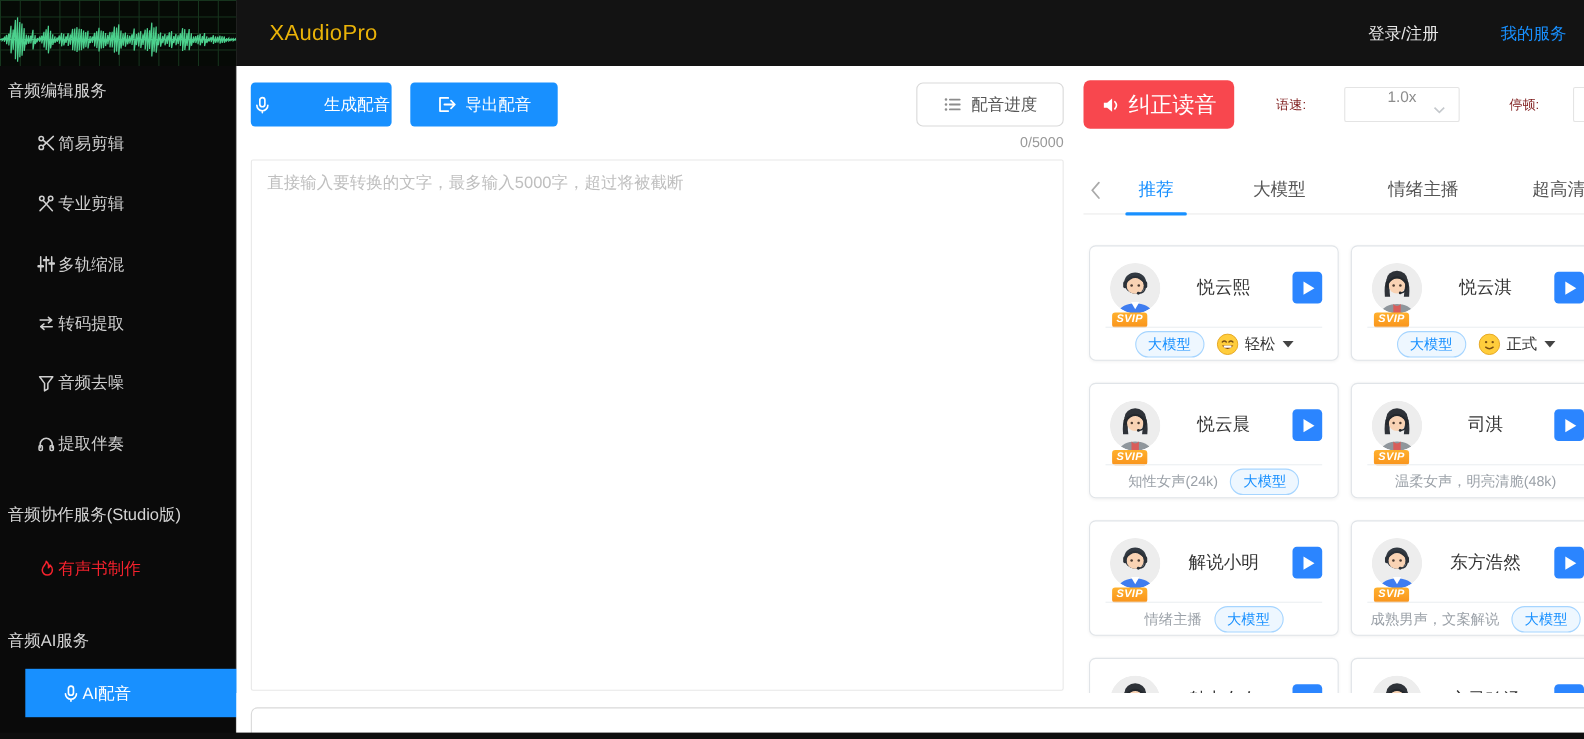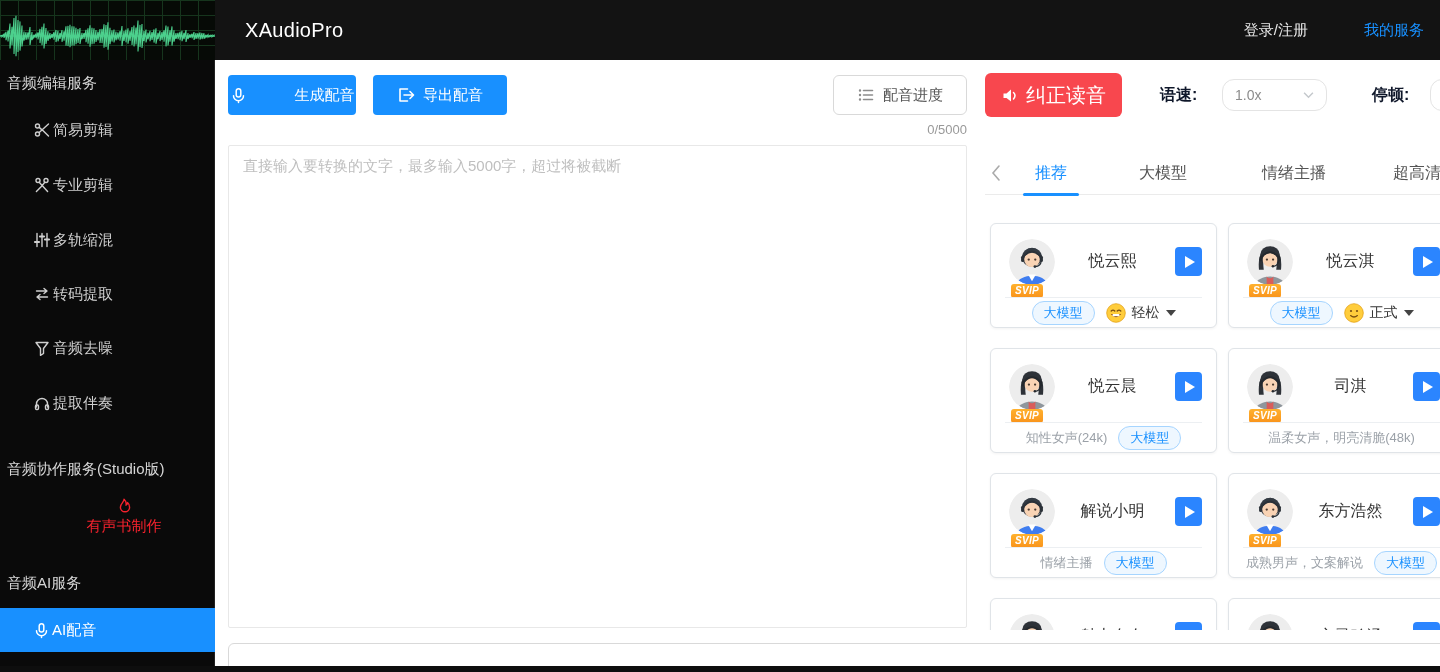--- a/index.html
+++ b/index.html
@@ -12,48 +12,48 @@
   #logo{position:absolute;left:0;top:0;width:215px;height:60px;background:#060a06;
         background-image:linear-gradient(#16351d 1px,transparent 1px),linear-gradient(90deg,#16351d 1px,transparent 1px);
         background-size:18px 15px;}
   #logo svg{position:absolute;left:0;top:0;}
   .side-section{position:absolute;left:0;width:215px;height:34px;line-height:34px;padding-left:7px;
                 color:#d6d6d6;font-size:15px;}
   .side-item{position:absolute;left:0;width:215px;height:40px;display:flex;align-items:center;
              padding-left:33px;gap:2px;color:#cfcfcf;font-size:15px;cursor:pointer;}
   .side-item svg{flex:0 0 auto;}
   .side-item.red{color:#f5222d;}
-  .side-item.active{background:#1890ff;color:#fff;height:44px;}
+  .side-item.active{background:#1890ff;color:#fff;height:44px;margin-left:23px;}
 
   
   #header{position:absolute;left:215px;top:0;width:1225px;height:60px;background:#131313;
           display:flex;align-items:center;}
-  #app-title{color:#ffffff;font-size:20px;margin-left:30px;letter-spacing:.3px;}
+  #app-title{color:#eab308;font-size:20px;margin-left:30px;letter-spacing:.3px;}
   #header-right{margin-left:auto;display:flex;align-items:center;gap:56px;padding-right:16px;font-size:15px;}
   #login-link{color:#e8e8e8;cursor:pointer;}
   #services-link{color:#1890ff;cursor:pointer;}
 
   
   #main{position:absolute;left:215px;top:60px;width:1225px;height:612px;background:#fff;}
 
   .btn{position:absolute;display:flex;align-items:center;justify-content:center;gap:8px;
        border-radius:4px;font-size:15px;cursor:pointer;user-select:none;}
   .btn-blue{background:#1890ff;color:#fff;}
   #btn-generate{left:13px;top:15px;width:128px;height:40px;gap:48px;}
   #btn-export{left:158px;top:15px;width:134px;height:40px;}
   #btn-progress{left:618px;top:15px;width:134px;height:40px;background:#fff;border:1px solid #d9d9d9;
                 color:#555;border-radius:6px;}
   #btn-correct{left:770px;top:13px;width:137px;height:44px;background:#f8474e;color:#fff;
                font-size:20px;border-radius:6px;}
 
-  .tool-label{position:absolute;top:13px;height:44px;line-height:44px;font-weight:700;color:#0f172a;font-size:16px;}
+  .tool-label{position:absolute;top:13px;height:44px;line-height:44px;font-weight:400;color:#7f1d1d;font-size:12px;}
   #speed-label{left:945px;}
   #pause-label{left:1157px;}
-  .selectbox{position:absolute;top:19px;height:32px;border:1px solid #e4e4e4;border-radius:12px;background:#fff;
-             display:flex;align-items:center;padding:0 12px;color:#8c8c8c;font-size:14px;cursor:pointer;}
+  .selectbox{position:absolute;top:19px;height:32px;border:1px solid #e4e4e4;border-radius:2px;background:#fff;
+             display:flex;align-items:center;padding:0 12px;color:#8c8c8c;font-size:14px;cursor:pointer;flex-direction:column;}
   #speed-select{left:1007px;width:105px;}
   #pause-select{left:1215px;width:95px;}
   .selectbox svg{margin-left:auto;}
 
   #char-counter{position:absolute;left:13px;top:62px;width:739px;text-align:right;color:#999;font-size:13px;}
   #text-input{position:absolute;left:13px;top:85px;width:739px;height:483px;border:1px solid #e8e8e8;
               border-radius:2px;resize:none;outline:none;padding:11px 14px;font-size:15px;color:#333;
               font-family:"Liberation Sans","DejaVu Sans",sans-serif;}
   #text-input::placeholder{color:#bfbfbf;}
 
@@ -210,21 +210,21 @@
           <g fill="none" stroke="currentColor" stroke-width="1.4" stroke-linecap="round">
             <path d="M3.5 13v-3a5.5 5.5 0 0 1 11 0v3"></path>
             <rect x="2.5" y="11" width="3" height="4.5" rx="1.2"></rect>
             <rect x="12.5" y="11" width="3" height="4.5" rx="1.2"></rect>
           </g>
         </svg>
       <span>提取伴奏</span>
     </div>
 
     <div class="side-section" style="top:452px;">音频协作服务(Studio版)</div>
-    <div class="side-item red" style="top:497px;flex-direction:column;">
+    <div class="side-item red" style="top:497px;">
       <svg width="18" height="18" viewBox="0 0 18 18">
           <path d="M9 2.2c.6 2.6-3.6 4.2-3.6 8a4.6 4.6 0 0 0 9.2 0c0-2-1-3.6-2.1-4.6 0 1.1-.5 2.1-1.5 2.6.5-2-.4-4.6-2-6z" fill="none" stroke="currentColor" stroke-width="1.4" stroke-linejoin="round"></path>
         </svg>
       <span>有声书制作</span>
     </div>
 
     <div class="side-section" style="top:566px;">音频AI服务</div>
     <div class="side-item active" style="top:608px;">
       <svg width="17" height="17" viewBox="0 0 17 16">
           <g stroke="currentColor" fill="none" stroke-width="1.5" stroke-linecap="round">

